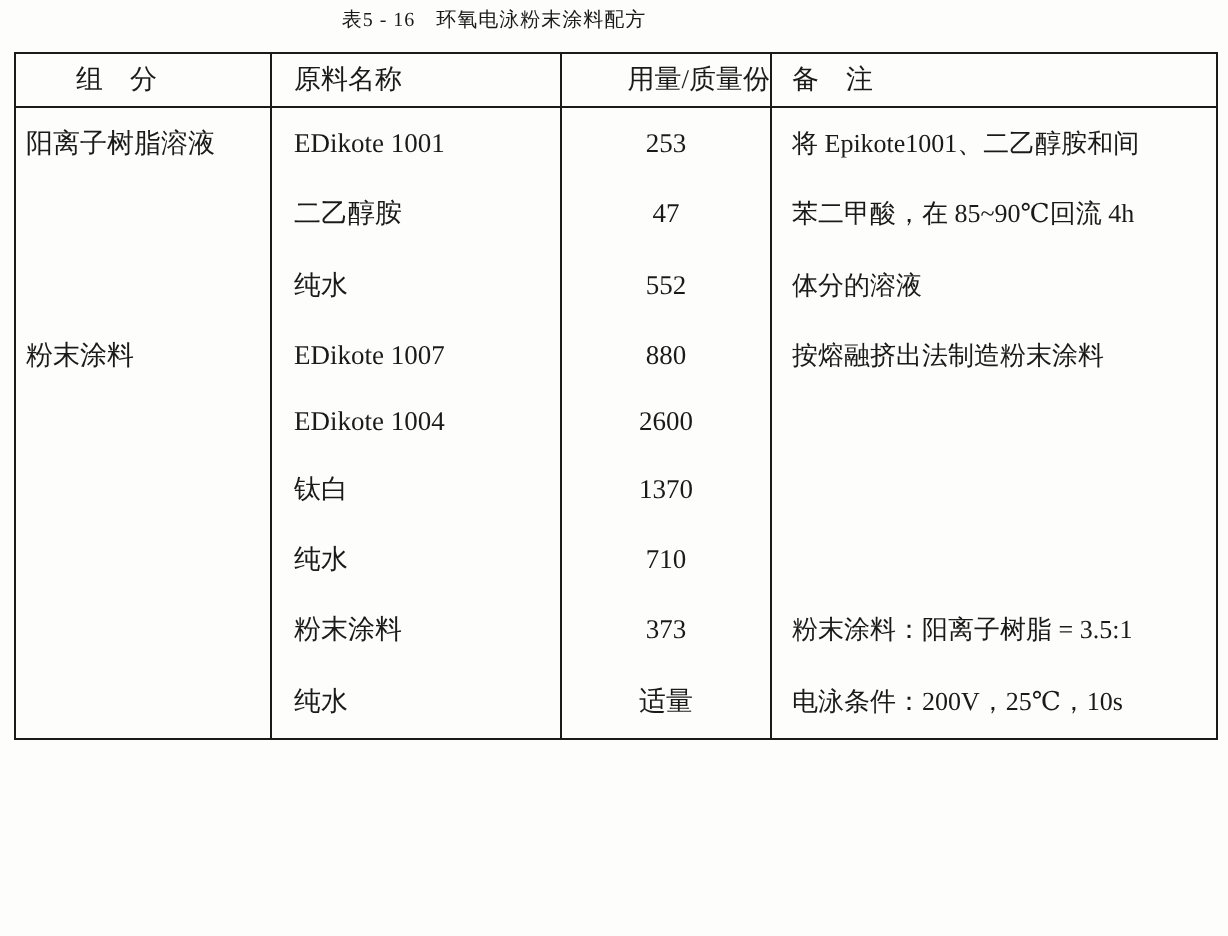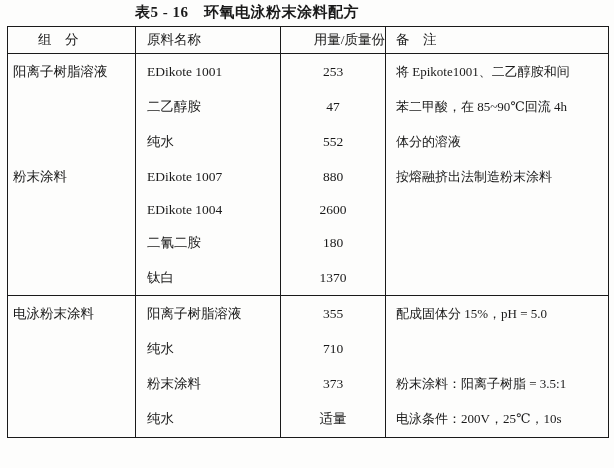--- a/index.html
+++ b/index.html
@@ -14,31 +14,31 @@
     color: #1a1a1a;
     font-family: "Liberation Serif", "DejaVu Serif", serif;
     overflow: hidden;
   }
   .doc-title {
     position: absolute;
     top: 3px;
     left: 0;
     width: 494px;
     text-align: center;
-    font-size: 15px;
-    font-weight: bold;
+    font-size: 10px;
+    font-weight: normal;
     letter-spacing: 0.5px;
     white-space: nowrap;
   }
   table.formula-table {
     position: absolute;
     left: 7px;
     top: 26px;
     width: 601px;
-    height: 412px;
+    height: 344px;
     border-collapse: collapse;
     table-layout: fixed;
     font-size: 13.5px;
     border-top: 1.5px solid #1a1a1a;
     border-bottom: 1.5px solid #1a1a1a;
     border-left: 1px solid #1a1a1a;
     border-right: 1px solid #1a1a1a;
   }
   col.c1 { width: 128px; }
   col.c2 { width: 145px; }
@@ -114,35 +114,23 @@
     <td class="col-note">按熔融挤出法制造粉末涂料</td>
   </tr>
       <tr>
     <td class="col-component"></td>
     <td class="col-material">EDikote 1004</td>
     <td class="col-amount">2600</td>
     <td class="col-note"></td>
   </tr>
       <tr>
     <td class="col-component"></td>
-    <td class="col-material">二氰二胺</td>
-    <td class="col-amount">180</td>
-    <td class="col-note"></td>
-  </tr>
-      <tr>
-    <td class="col-component"></td>
     <td class="col-material">钛白</td>
     <td class="col-amount">1370</td>
     <td class="col-note"></td>
-  </tr>
-      <tr class="section-start">
-    <td class="col-component">电泳粉末涂料</td>
-    <td class="col-material">阳离子树脂溶液</td>
-    <td class="col-amount">355</td>
-    <td class="col-note">配成固体分 15%，pH = 5.0</td>
   </tr>
       <tr>
     <td class="col-component"></td>
     <td class="col-material">纯水</td>
     <td class="col-amount">710</td>
     <td class="col-note"></td>
   </tr>
       <tr>
     <td class="col-component"></td>
     <td class="col-material">粉末涂料</td>

